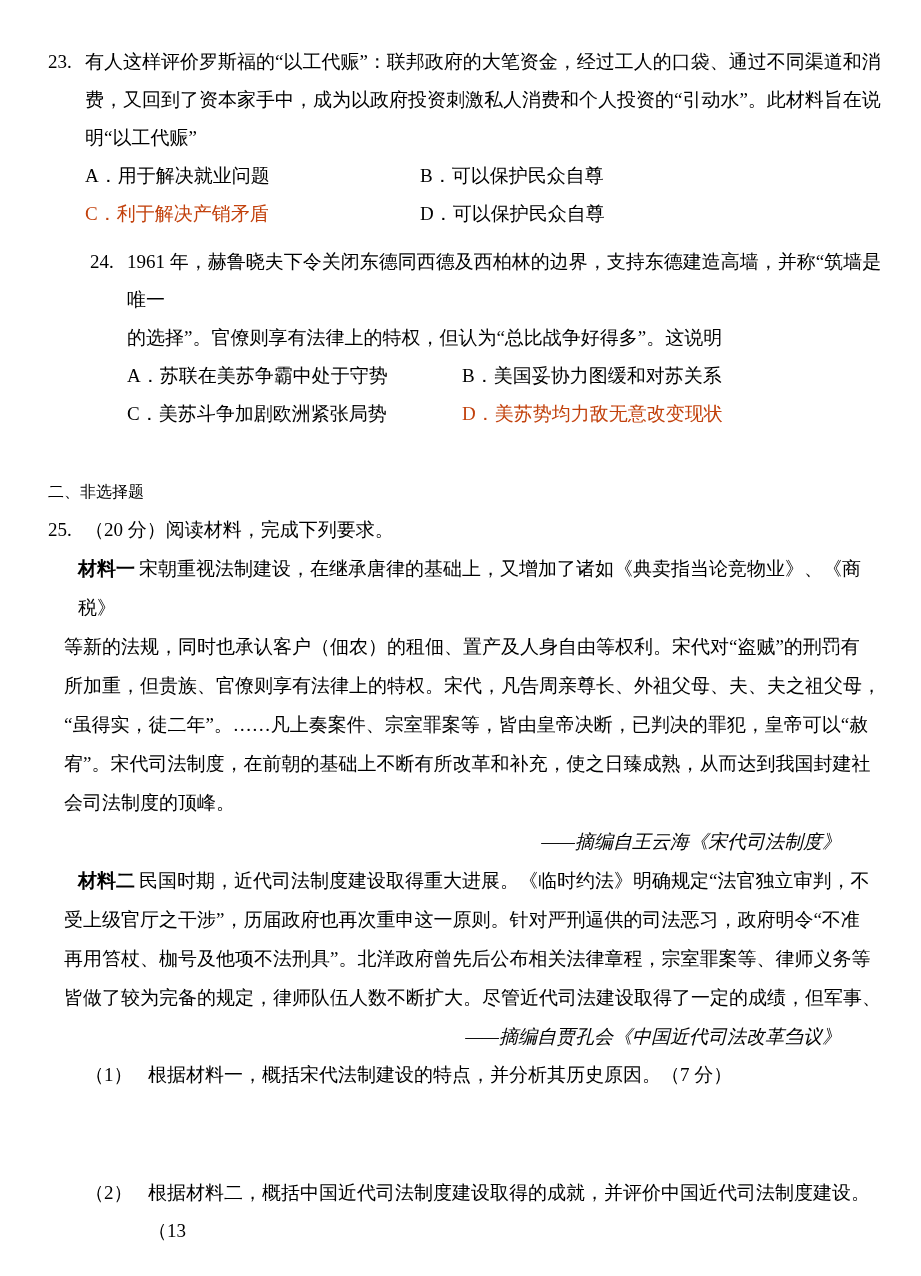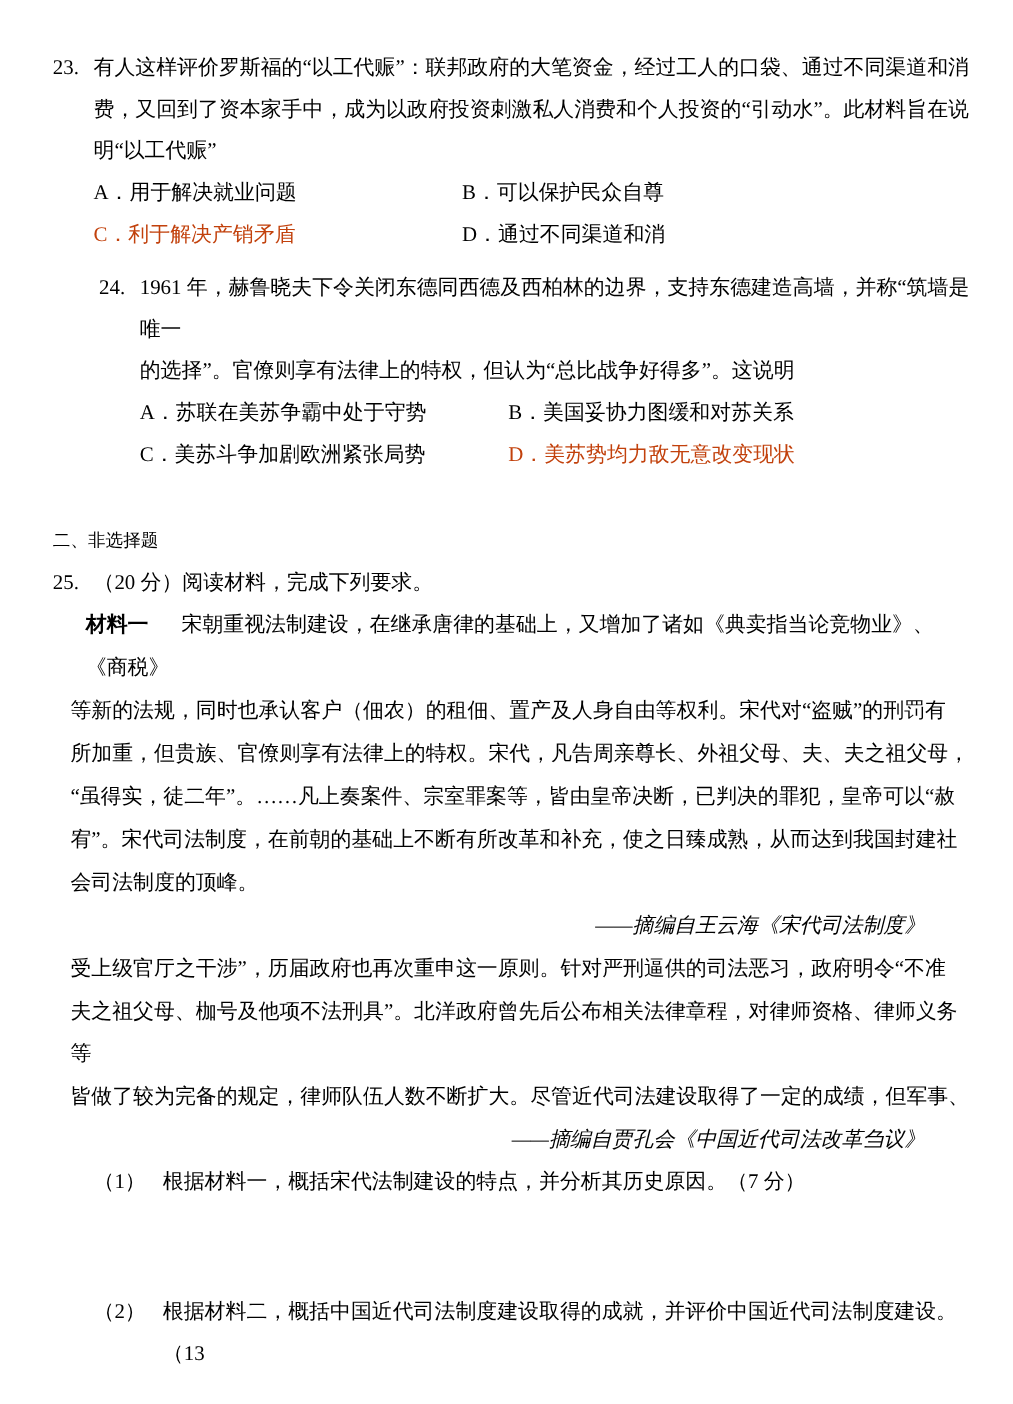--- a/index.html
+++ b/index.html
@@ -53,21 +53,21 @@
     line-height: 38px;
   }
   .material {
     padding-left: 64px;
     padding-right: 40px;
     line-height: 39px;
   }
   .material .first { padding-left: 14px; }
   .mlabel {
     font-weight: bold;
-    margin-right: 30px;
+    margin-right: 4px;
   }
   .source {
     text-align: right;
     padding-right: 80px;
     line-height: 39px;
     font-style: italic;
   }
   .subq {
     position: relative;
     padding-left: 148px;
@@ -88,21 +88,21 @@
 
   <section class="question q23">
     <span class="qnum">23.</span>
     <div>有人这样评价罗斯福的“以工代赈”：联邦政府的大笔资金，经过工人的口袋、通过不同渠道和消</div>
     <div>费，又回到了资本家手中，成为以政府投资刺激私人消费和个人投资的“引动水”。此材料旨在说</div>
     <div>明“以工代赈”</div>
     <div class="options">
       <div>A．用于解决就业问题</div>
       <div>B．可以保护民众自尊</div>
       <div class="highlight">C．利于解决产销矛盾</div>
-      <div>D．通过不同渠道和消</div>
+      <div>D．可以保护民众自尊</div>
     </div>
   </section>
 
   <section class="question q24">
     <span class="qnum">24.</span>
     <div>1961 年，赫鲁晓夫下令关闭东德同西德及西柏林的边界，支持东德建造高墙，并称“筑墙是唯一</div>
     <div>的选择”。官僚则享有法律上的特权，但认为“总比战争好得多”。这说明</div>
     <div class="options">
       <div>A．苏联在美苏争霸中处于守势</div>
       <div>B．美国妥协力图缓和对苏关系</div>
@@ -124,22 +124,25 @@
     </div>
     <div>等新的法规，同时也承认客户（佃农）的租佃、置产及人身自由等权利。宋代对“盗贼”的刑罚有</div>
     <div>所加重，但贵族、官僚则享有法律上的特权。宋代，凡告周亲尊长、外祖父母、夫、夫之祖父母，</div>
     <div>“虽得实，徒二年”。……凡上奏案件、宗室罪案等，皆由皇帝决断，已判决的罪犯，皇帝可以“赦</div>
     <div>宥”。宋代司法制度，在前朝的基础上不断有所改革和补充，使之日臻成熟，从而达到我国封建社</div>
     <div>会司法制度的顶峰。</div>
   </div>
   <div class="source">——摘编自王云海《宋代司法制度》</div>
 
   <div class="material">
+    <div class="first">
+      <span class="mlabel">材料二</span><span>民国时期，近代司法制度建设取得重大进展。《临时约法》明确规定“法官独立审判，不</span>
+    </div>
     <div>受上级官厅之干涉”，历届政府也再次重申这一原则。针对严刑逼供的司法恶习，政府明令“不准</div>
-    <div>夫之祖父母、枷号及他项不法刑具”。北洋政府曾先后公布相关法律章程，对律师资格、律师义务等</div>
+    <div>再用笞杖、枷号及他项不法刑具”。北洋政府曾先后公布相关法律章程，宗室罪案等、律师义务等</div>
     <div>皆做了较为完备的规定，律师队伍人数不断扩大。尽管近代司法建设取得了一定的成绩，但军事、</div>
   </div>
   <div class="source">——摘编自贾孔会《中国近代司法改革刍议》</div>
 
   <div class="subq subq1">
     <span class="qlabel">（1）</span>
     <div>根据材料一，概括宋代法制建设的特点，并分析其历史原因。（7 分）</div>
   </div>
 
   <div class="subq subq2">

